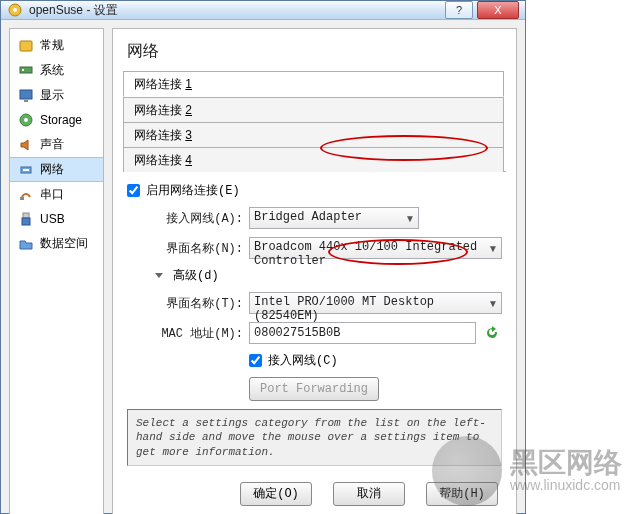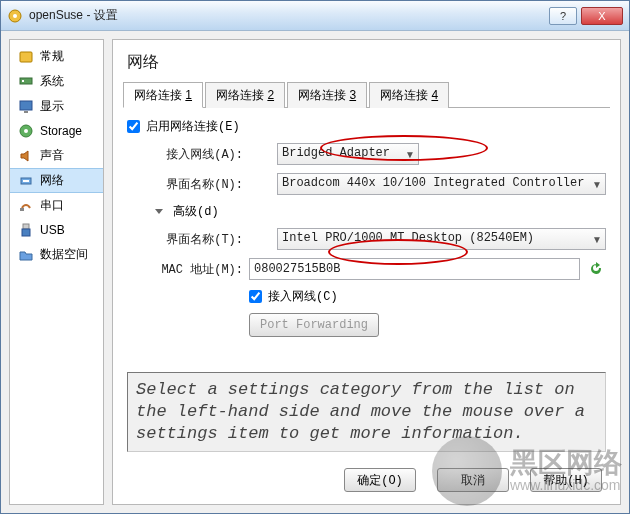--- a/index.html
+++ b/index.html
@@ -1,51 +1,51 @@
 <!DOCTYPE html>
 <html><head>
 <meta charset="utf-8">
 <style>
   * { box-sizing: border-box; margin: 0; padding: 0; font-family: "Microsoft YaHei", Tahoma, Arial, sans-serif; font-size: 12px; }
   body { background: #fff; width: 630px; height: 514px; position: relative; overflow: hidden; }
-  .window { width: 630px; height: 514px; border: 1px solid #5a7aa0; background: #f0f0f0; display: flex; flex-direction: column; }
+  .window { width: 526px; height: 514px; border: 1px solid #5a7aa0; background: #f0f0f0; display: flex; flex-direction: column; }
   .titlebar { height: 30px; background: linear-gradient(#f8fbfe,#dceaf8 40%,#bcd6f0); display: flex; align-items: center; padding: 0 6px; border-bottom: 1px solid #a0b8d0; }
   .titlebar .ticon { width:16px; height:16px; margin-right:6px; }
   .titlebar .title { flex:1; color:#222; }
   .winbtns { display:flex; gap:0; }
   .winbtn { width:28px; height:18px; border:1px solid #7a98b8; border-radius:2px; margin-left:4px; display:flex; align-items:center; justify-content:center; background:linear-gradient(#fdfefe,#d8e8f8); font-size:11px; color:#333; }
   .winbtn.close { width:42px; background:linear-gradient(#f0a0a0,#d64040); color:#fff; border-color:#a03030; }
   .winbtn.help { width:28px; }
   .body { flex:1; display:flex; padding:8px; gap:8px; }
   .sidebar { width:95px; background:#fff; border:1px solid #b8b8b8; padding:4px 0; }
   .sitem { display:flex; align-items:center; padding:4px 8px; gap:6px; cursor:default; }
   .sitem.selected { background:#cde6fb; border-top:1px solid #9cc8ec; border-bottom:1px solid #9cc8ec; padding-top:3px; padding-bottom:3px; }
   .sicon { width:16px; height:16px; flex-shrink:0; }
   .main { flex:1; background:#fff; border:1px solid #b8b8b8; display:flex; flex-direction:column; padding:8px 10px; }
   .mhead { font-size:16px; padding:4px 0 8px 4px; color:#222; }
-  .tabs { display:flex; border-bottom:1px solid #b0b0b0; }
+  .tabs { display:flex; border-bottom:1px solid #b0b0b0;flex-direction:column; }
   .tab { padding:4px 10px 3px; border:1px solid #b0b0b0; border-bottom:none; margin-right:2px; background:#f4f4f4; cursor:default; position:relative; top:1px; }
   .tab.active { background:#fff; border-bottom:1px solid #fff; }
   .tabu { text-decoration: underline; }
   .form { padding:10px 4px 4px; flex:1; display:flex; flex-direction:column; gap:8px; }
   .row { display:flex; align-items:center; gap:6px; }
   .label { width:88px; text-align:right; color:#222; }
   .indent { margin-left:28px; }
   .select, .input { border:1px solid #abadb3; height:22px; padding:2px 4px; background:#fff; color:#222; }
-  .select { appearance:none; background:linear-gradient(#fdfdfd,#ececec); position:relative;margin-left:28px; }
+  .select { appearance:none; background:linear-gradient(#fdfdfd,#ececec); position:relative; }
   .selwrap { position:relative; flex:1; display:flex; }
   .selwrap select, .selwrap .select { flex:1; padding-right:18px; }
   .selwrap .arrow { position:absolute; right:4px; top:50%; transform:translateY(-50%); font-size:10px; color:#555; pointer-events:none; }
   .tri { width:0;height:0;border-left:4px solid transparent;border-right:4px solid transparent;border-top:5px solid #666; display:inline-block; margin-right:4px; transform:rotate(-90deg);}
   .tri.open { transform:none; }
   .oval { position:absolute; border:2px solid #c00; border-radius:50%; pointer-events:none; }
   .ov1 { left:320px; top:135px; width:168px; height:26px; }
   .ov2 { left:328px; top:239px; width:140px; height:26px; }
   .refresh { width:20px; height:20px; display:flex; align-items:center; justify-content:center; }
-  .hint { border:1px inset #ccc; background:#f0f0f0; padding:6px 8px; font-style:italic; color:#444; margin-top:auto; font-family: "Courier New", monospace; font-size:17px; line-height:1.3; }
+  .hint { border:1px inset #ccc; background:#f0f0f0; padding:6px 8px; font-style:italic; color:#444; margin-top:auto; font-family: "Courier New", monospace; font-size:11px; line-height:1.3; }
   .footer { display:flex; justify-content:flex-end; gap:21px; padding:8px 4px 0; }
   .btn { min-width:72px; height:24px; border:1px solid #888; border-radius:3px; background:linear-gradient(#fdfdfd,#e0e0e0); display:flex; align-items:center; justify-content:center; gap:4px; padding:0 10px; font-family: "Courier New", monospace; }
   .btn.disabled { color:#999; }
   .watermark { position:absolute; right:8px; bottom:8px; opacity:0.35; display:flex; align-items:center; gap:8px; color:#333; pointer-events:none; }
   .wmlogo { width:70px; height:70px; border-radius:50%; background:radial-gradient(circle at 35% 35%, #888,#444); }
   .wmtext { font-size:28px; font-weight:bold; line-height:1; }
   .wmsub { font-size:14px; }
   input[type=checkbox]{ width:13px; height:13px; }
   .mono { font-family: "Courier New", monospace; }
 </style>

